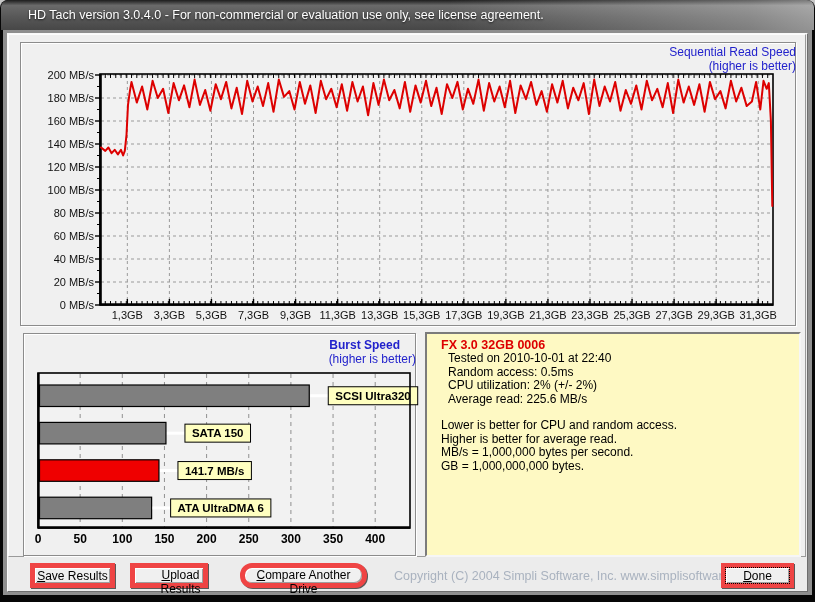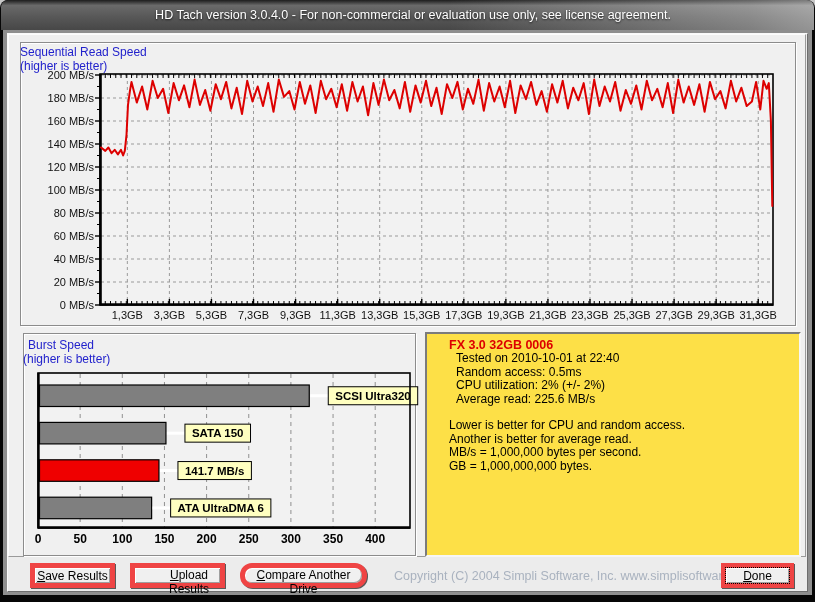--- a/index.html
+++ b/index.html
@@ -12,21 +12,21 @@
     position:relative; width:815px; height:602px;
     background:#060606; border-radius:8px 8px 0 0;
   }
   .titlebar {
     position:absolute; left:1px; top:0; right:1px; height:30px;
     border-radius:7px 7px 0 0;
     background:
       linear-gradient(90deg, rgba(255,255,255,0) 55%, rgba(255,255,255,0.30) 92%, rgba(255,255,255,0.42) 100%),
       linear-gradient(180deg, #1d1d1d 0%, #6a6a6a 18%, #585858 55%, #474747 100%);
     color:#ffffff; font-size:12.5px; line-height:31px;
-    padding-left:11px; text-shadow:0 1px 2px rgba(0,0,0,0.7);text-align:center;
+    padding-left:27px; text-shadow:0 1px 2px rgba(0,0,0,0.7);
   }
   .frame {
     position:absolute; left:3px; right:3px; top:30px; bottom:7px;
     background:#8f8f8f;
   }
   .content {
     position:absolute; left:7px; top:33px; width:801px; height:559px;
     background:#ececec;
     border:1px solid; border-color:#fafafa #6e6e6e #6e6e6e #fafafa;
   }
@@ -37,48 +37,48 @@
   }
   .groupbox {
     position:absolute;
     border:1px solid #8c8c8c;
     box-shadow:1px 1px 0 #ffffff, inset 1px 1px 0 #ffffff;
     background:#f0f0f0;
   }
   .gb-seq   { left:20px;  top:42px;  width:776px; height:284px; }
   .gb-burst { left:23px;  top:333px; width:393px; height:223px; }
   .chart-title, .chart-subtitle {
-    position:absolute; width:100%; text-align:left;
+    position:absolute; width:100%; text-align:right;
     color:#2222cc; font-size:12px;
   }
   .seq-title    { top:45px;  left:20px; width:776px; }
   .seq-subtitle { top:59px;  left:20px; width:776px; }
-  .burst-title    { top:338px; left:28px; width:393px; }
+  .burst-title    { top:338px; left:7px; width:393px;font-weight:bold; }
   .burst-subtitle { top:352px; left:23px; width:393px; }
   svg { position:absolute; overflow:visible; }
   #seq-svg   { left:14px; top:70px;  width:784px; height:254px; }
   #burst-svg { left:23px; top:368px; width:393px; height:186px; }
   .info-panel {
     position:absolute; left:425px; top:332px; width:376px; height:225px;
-    background:#fde047;
+    background:#fef9c3;
     border:2px solid; border-color:#7b7b7b #f6f6f6 #f6f6f6 #7b7b7b;
-    padding:4px 22px; font-size:12px; color:#000; line-height:13.5px;
+    padding:4px 14px; font-size:12px; color:#000; line-height:13.5px;
   }
   .drive-name { color:#dd0000; font-weight:bold; font-size:12.5px; line-height:14px; }
   .info-line  { padding-left:7px; }
   .info-gap   { height:13px; }
   .btn {
     position:absolute; height:25px;
     background:#f0f0f0; color:#000; font-family:"Liberation Sans", sans-serif;
     font-size:12px; border:5px solid #ef4444;
     box-shadow: inset 1px 1px 0 #ffffff, inset -1px -1px 0 #9f9f9f, 1px 1px 0 #5a5a5a;
     cursor:pointer;
   }
   .btn-save    { left:30px;  top:563px; width:85px;  }
-  .btn-upload  { left:130px; top:563px; width:95px;padding-left:23px;  }
+  .btn-upload  { left:130px; top:563px; width:78px;padding-left:23px;  }
   .btn-compare { left:240px; top:563px; width:127px;border-radius:12px; }
   .btn-done    { left:721px; top:563px; width:73px;
                  outline:1px dotted #000; outline-offset:-5px; }
   .copyright {
     position:absolute; left:394px; top:569px; width:320px;
     color:#a9b2bf; font-size:12.5px; white-space:nowrap;
   }
 </style>
 </head>
 <body>
@@ -492,21 +492,21 @@
     </svg>
 
   <div class="info-panel">
     <div class="drive-name">FX 3.0 32GB 0006</div>
     <div class="info-line">Tested on 2010-10-01 at 22:40</div>
     <div class="info-line">Random access: 0.5ms</div>
     <div class="info-line">CPU utilization: 2% (+/- 2%)</div>
     <div class="info-line">Average read: 225.6 MB/s</div>
     <div class="info-gap"></div>
     <div class="note-line">Lower is better for CPU and random access.</div>
-    <div class="note-line">Another is better for average read.</div>
+    <div class="note-line">Higher is better for average read.</div>
     <div class="note-line">MB/s = 1,000,000 bytes per second.</div>
     <div class="note-line">GB = 1,000,000,000 bytes.</div>
   </div>
 
   <button class="btn btn-save"><u>S</u>ave Results</button>
   <button class="btn btn-upload"><u>U</u>pload Results</button>
   <button class="btn btn-compare"><u>C</u>ompare Another Drive</button>
   <div class="copyright">Copyright (C) 2004 Simpli Software, Inc. www.simplisoftware.com</div>
   <button class="btn btn-done"><u>D</u>one</button>
 

